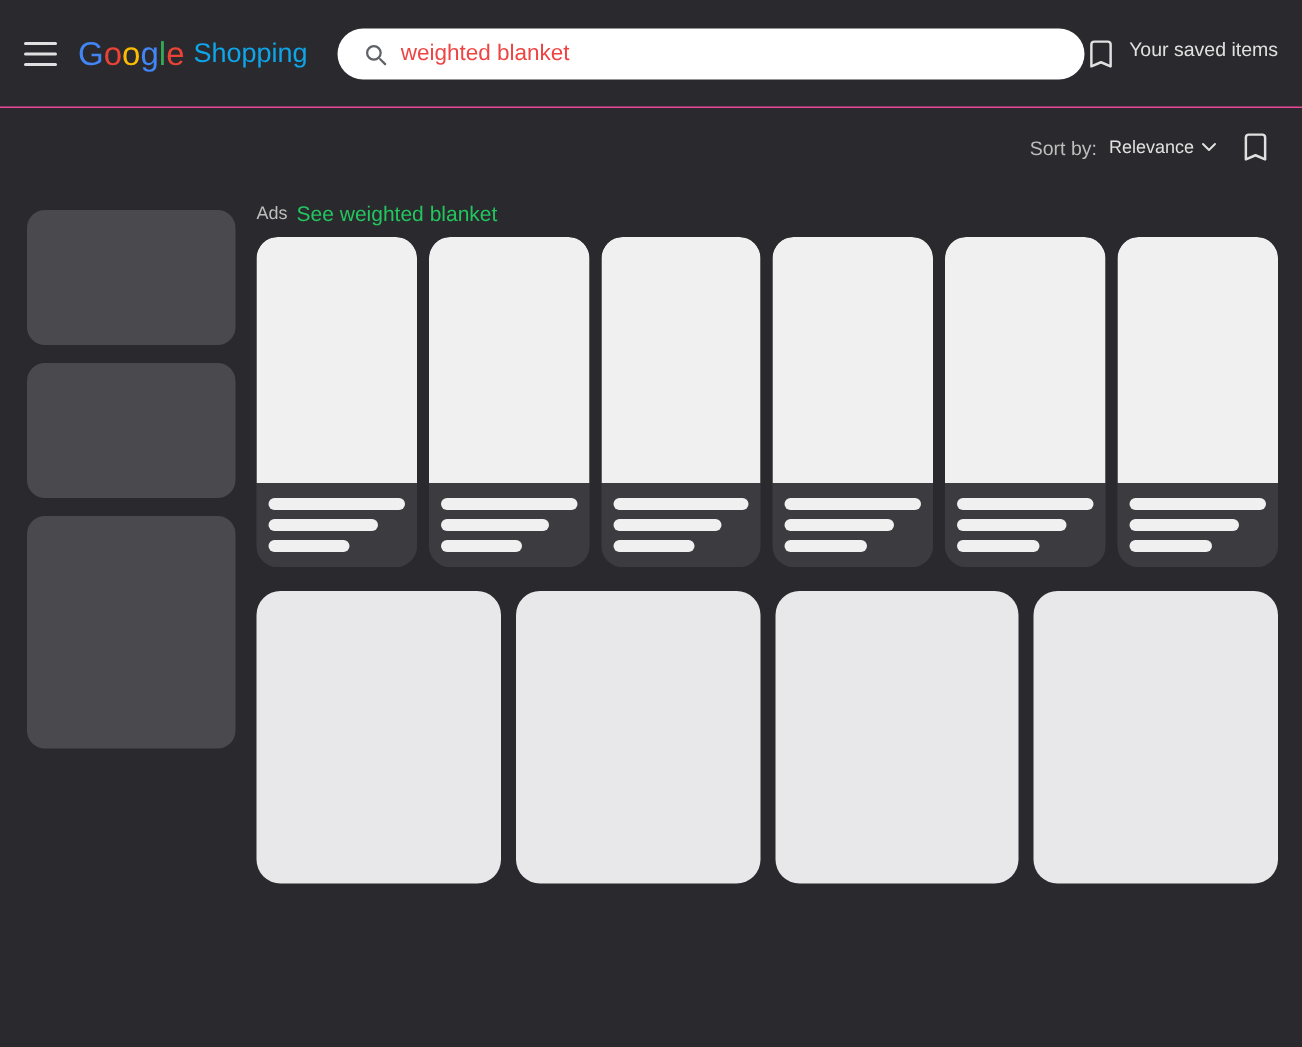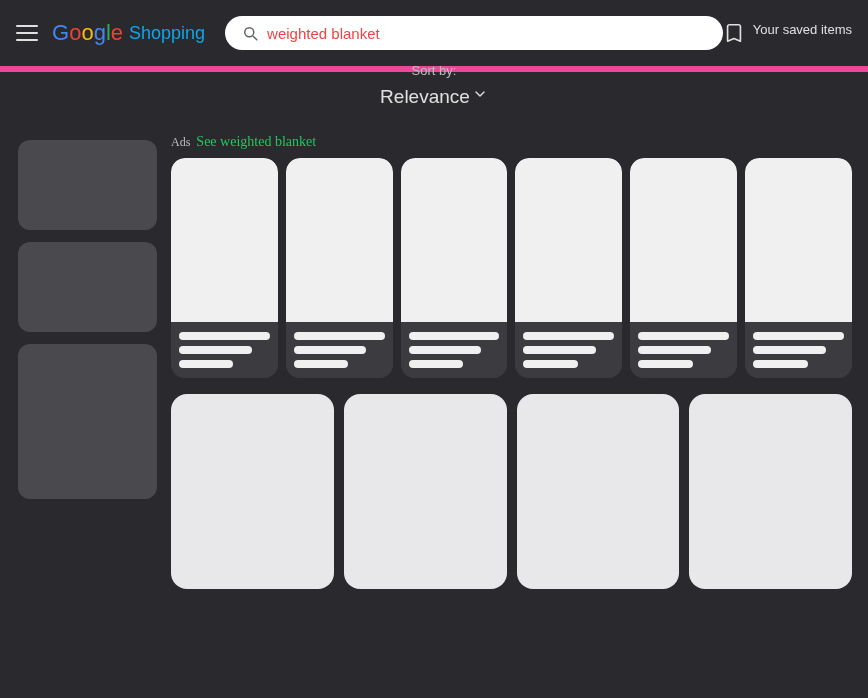--- a/index.html
+++ b/index.html
@@ -12,21 +12,21 @@
       overflow-x: hidden;
     }
 
     
     .header {
       background-color: #2a2a2e;
       display: flex;
       align-items: center;
       padding: 10px 16px;
       height: 72px;
-      border-bottom: 6px solid #ec4899;
+      border-bottom: 1px solid #ec4899;
     }
 
     .hamburger {
       cursor: pointer;
       margin-right: 14px;
       display: flex;
       flex-direction: column;
       gap: 5px;
     }
     .hamburger span {
@@ -106,32 +106,31 @@
 
     
     .subheader {
       background-color: #2a2a2e;
       display: flex;
       align-items: center;
       justify-content: flex-end;
       padding: 8px 20px;
       height: 52px;
       gap: 8px;
-      flex-direction: column;
     }
     .sort-label {
       color: #bdbdbd;
       font-size: 13px;
     }
     .sort-value {
       color: #e0e0e0;
-      font-size: 19px;
+      font-size: 12px;
       cursor: pointer;
       display: flex;
-      align-items: flex-start;
+      align-items: center;
       gap: 2px;
     }
     .chevron-down {
       width: 16px;
       height: 16px;
       fill: #e0e0e0;
     }
     .bookmark-sub {
       width: 22px;
       height: 22px;
@@ -163,21 +162,20 @@
       border-radius: 12px;
     }
     .sidebar-card:nth-child(1) { height: 90px; }
     .sidebar-card:nth-child(2) { height: 90px; }
     .sidebar-card:nth-child(3) { height: 155px; }
 
     
     .products-area {
       flex: 1;
       padding: 10px 6px;
-      font-family: Liberation Serif, serif;
     }
 
     .ads-label {
       font-size: 12px;
       color: #bdbdbd;
       margin-bottom: 8px;
       display: flex;
       align-items: center;
       gap: 6px;
     }

